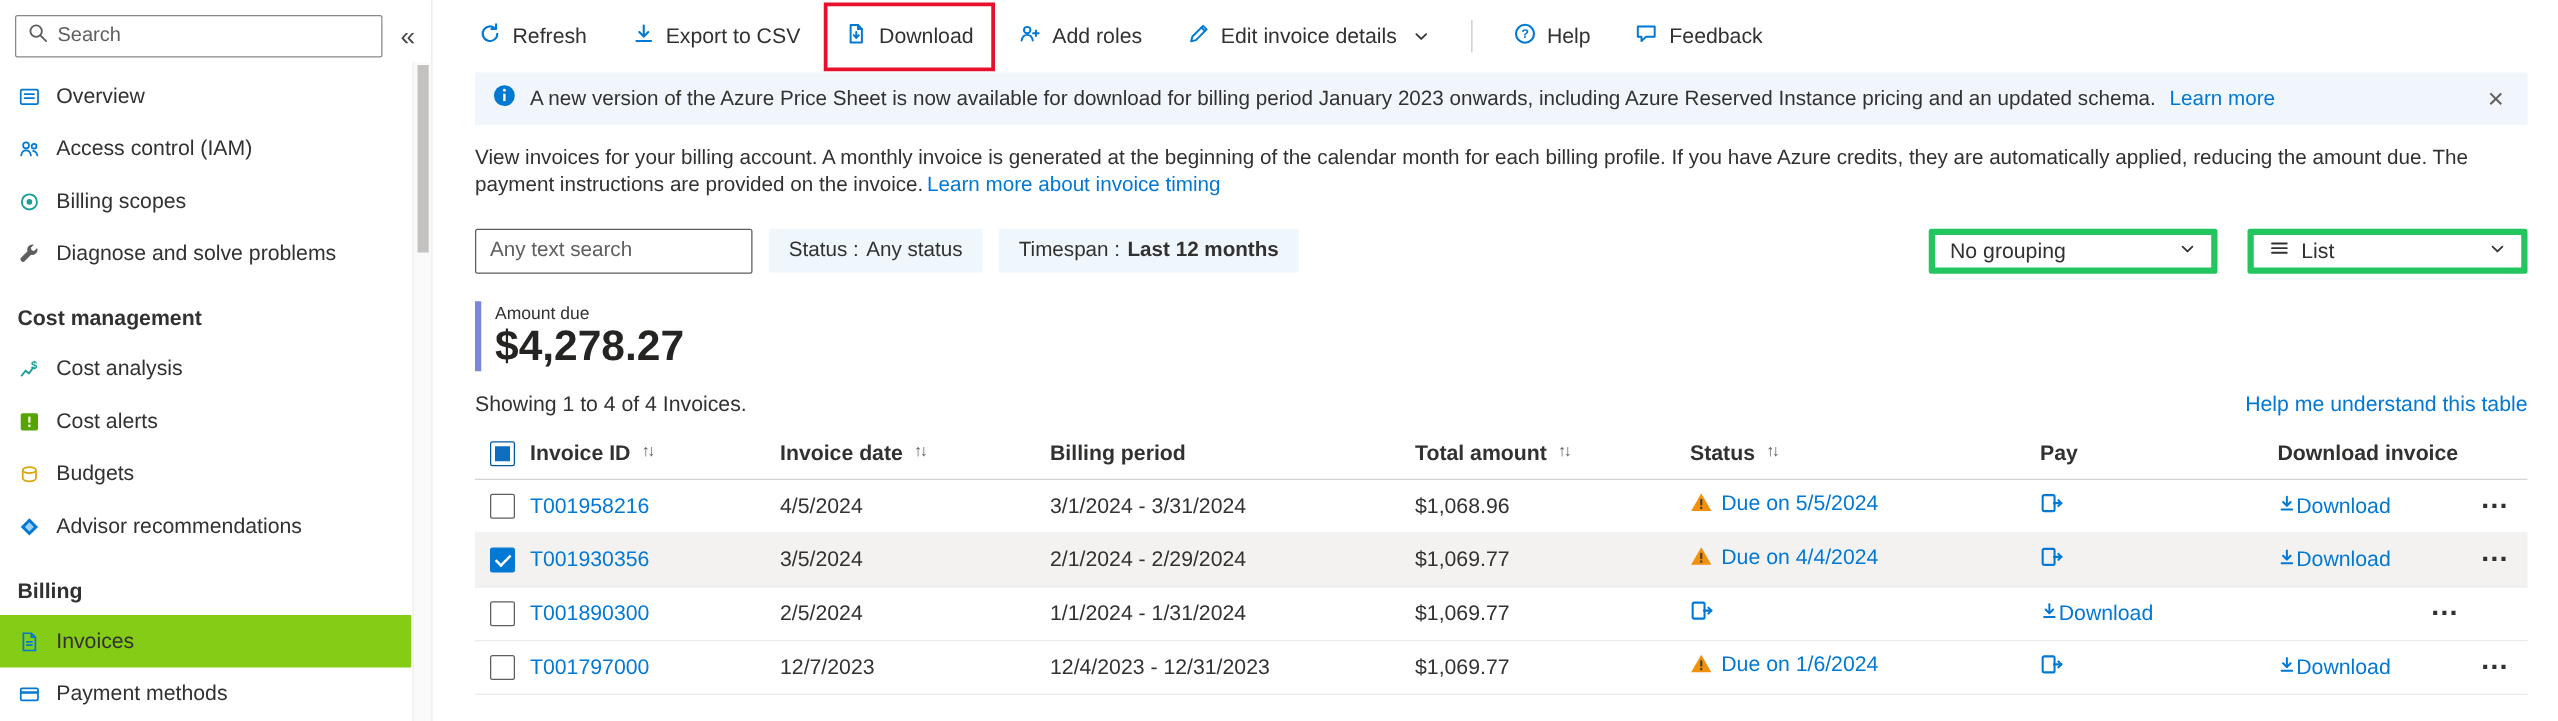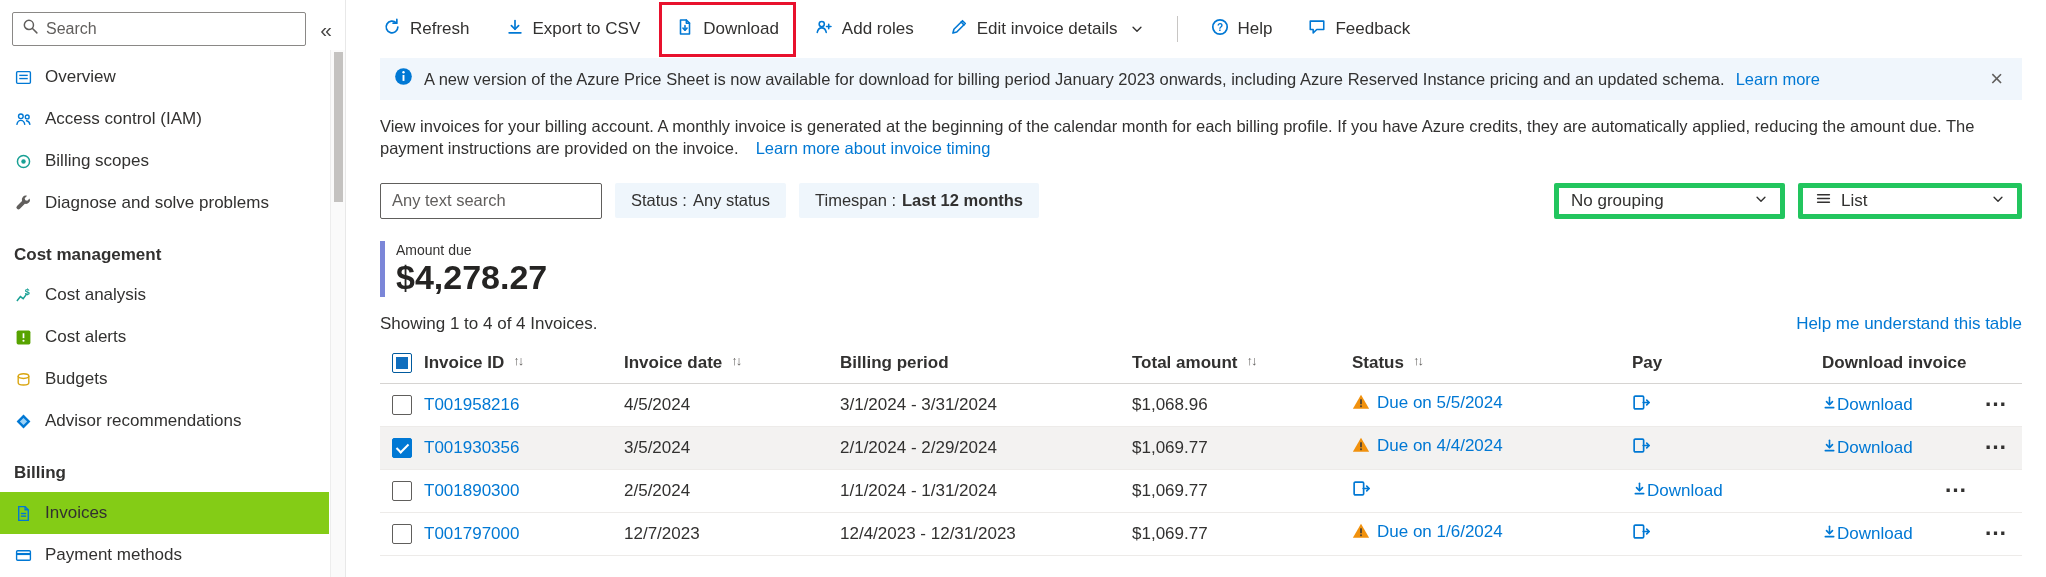--- a/index.html
+++ b/index.html
@@ -34,30 +34,30 @@
 .red-box{position:absolute;left:-14px;right:-14px;top:-11px;bottom:-11px;border:3px solid #e8112d;pointer-events:none;}
 .tb-divider{width:1px;height:26px;background:#c8c6c4;}
 .chev{display:flex;margin-left:3px;}
 
 .banner{display:flex;align-items:center;gap:11px;background:#f0f6fc;height:42px;padding:0 14px;flex-shrink:0;}
 .banner-text{font-size:16.5px;color:#323130;white-space:nowrap;overflow:hidden;text-overflow:ellipsis;}
 .banner a{font-size:16.5px;white-space:nowrap;}
 .banner-close{margin-left:auto;font-size:22px;color:#605e5c;line-height:1;padding:0 5px;}
 
 .desc{margin-top:15px;font-size:16.5px;line-height:1.35;flex-shrink:0;color:#323130;}
-.desc a{margin-left:17px;}
+.desc a{margin-left:3px;}
 
 .filters{display:flex;align-items:center;gap:13px;margin-top:23px;flex-shrink:0;}
 .txt-search{width:222px;height:36px;border:1px solid #605e5c;border-radius:2px;padding:0 11px;font-size:16.5px;font-family:inherit;color:#323130;outline:none;}
 .txt-search::placeholder{color:#605e5c;}
 .pill{display:flex;align-items:center;gap:6px;background:#eff6fc;border-radius:2px;height:35px;padding:16px 16px;font-size:16.5px;cursor:pointer;white-space:nowrap;color:#323130;}
 .pill .val-bold{font-weight:700;}
 .dropdown{display:flex;align-items:center;height:36px;border:5px solid #22c55e;border-radius:2px;padding:0 12px;gap:9px;font-size:17px;cursor:pointer;background:#fff;}
 .dd-grouping{margin-left:auto;width:231px;}
-.dd-view{width:224px;}
+.dd-view{width:224px;margin-left:11px;}
 .dd-label{flex:1;white-space:nowrap;}
 
 .amount{display:flex;margin-top:22px;flex-shrink:0;}
 .amount-bar{width:5px;background:#7b86d8;margin-right:11px;}
 .amount-label{font-size:14px;color:#323130;margin-top:1px;}
 .amount-value{font-size:34px;font-weight:600;color:#252423;}
 
 .tmeta{display:flex;align-items:center;justify-content:space-between;margin-top:17px;flex-shrink:0;font-size:17px;}
 
 .tbl{margin-top:9px;flex-shrink:0;}

